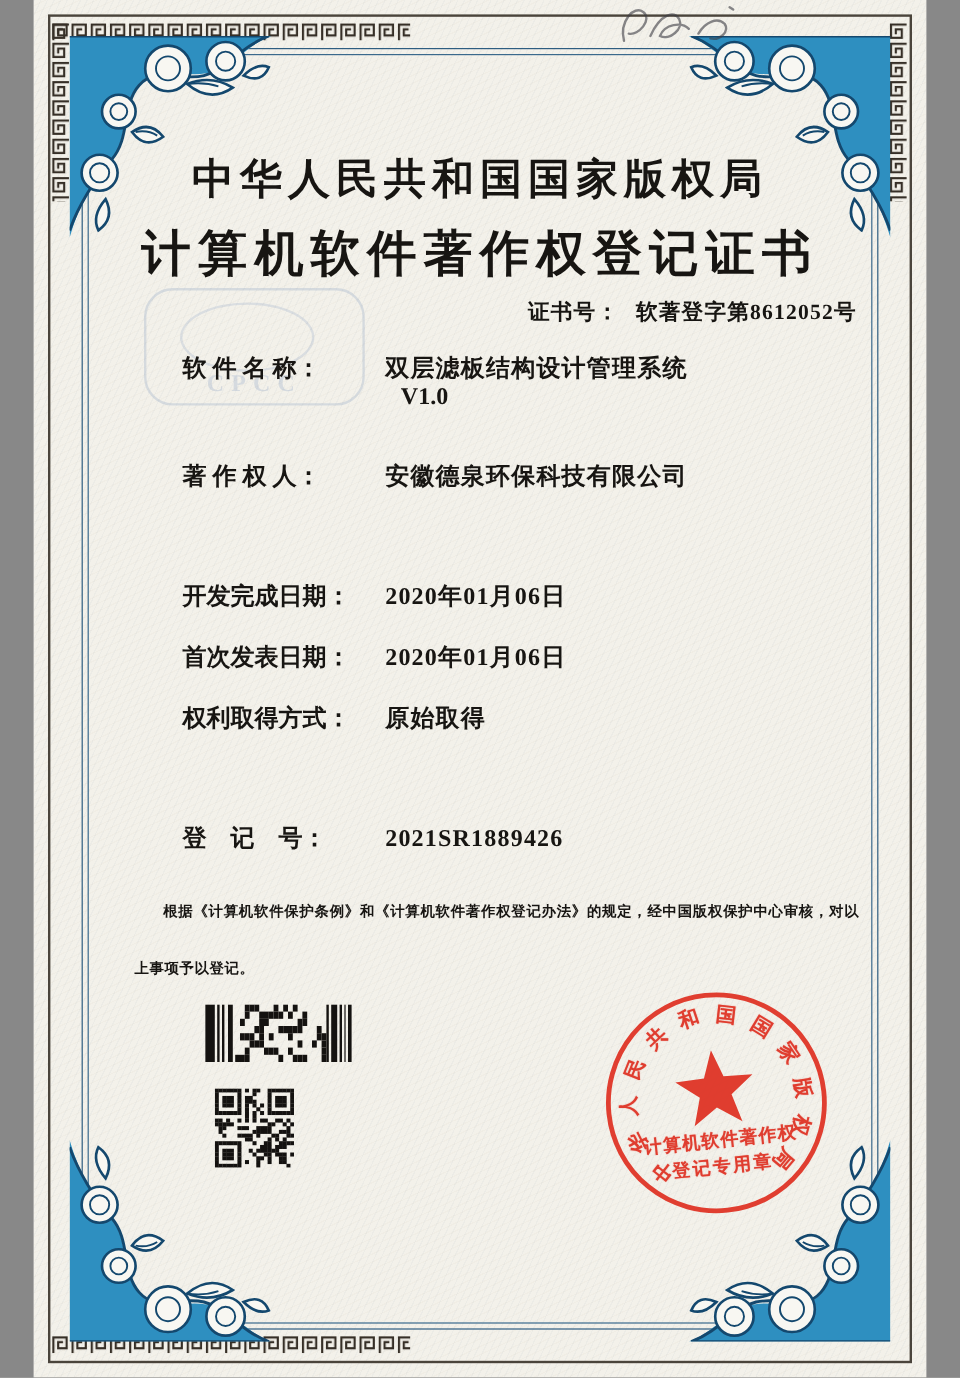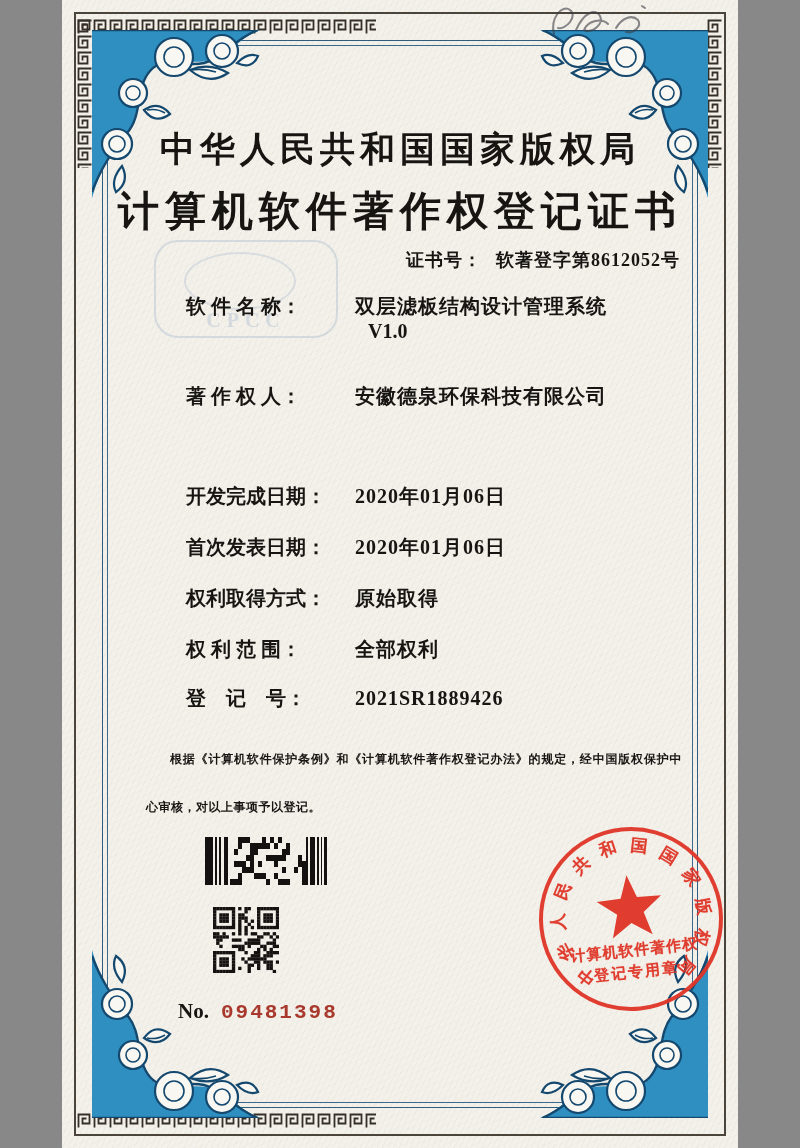--- a/index.html
+++ b/index.html
@@ -1,17 +1,17 @@
 <!DOCTYPE html>
 <html><head>
 <meta charset="utf-8">
 <style>
   html,body{margin:0;padding:0;background:#888;}
   .paper{
-    position:relative;width:676px;height:1148px;margin:0 auto;overflow:hidden;
+    position:relative;width:744px;height:1148px;margin:0 auto;overflow:hidden;
     background:#f3f1ea;
     background-image:
       repeating-linear-gradient(115deg, rgba(110,135,160,.05) 0 1px, rgba(0,0,0,0) 1px 5px),
       repeating-linear-gradient(-25deg, rgba(185,165,135,.05) 0 1px, rgba(0,0,0,0) 1px 6px);
     font-family:"Liberation Serif","DejaVu Serif",serif;
     color:#171512;
   }
   .outer-line{position:absolute;inset:12px;border:2px solid #4a443b;}
   .gk{position:absolute;}
   .gk-top{left:14px;right:14px;top:18px;height:18px;}
@@ -219,24 +219,20 @@
     <span class="lbl">开发完成日期：</span>
     <span class="val">2020年01月06日</span>
   </div>
   <div class="row" style="top:534px">
     <span class="lbl">首次发表日期：</span>
     <span class="val">2020年01月06日</span>
   </div>
   <div class="row" style="top:585px">
     <span class="lbl">权利取得方式：</span>
     <span class="val">原始取得</span>
-  </div>
-  <div class="row" style="top:636px">
-    <span class="lbl">权 利 范 围：</span>
-    <span class="val">全部权利</span>
   </div>
   <div class="row" style="top:685px">
     <span class="lbl">登　记　号：</span>
     <span class="val">2021SR1889426</span>
   </div>
 
   <div class="statement">根据《计算机软件保护条例》和《计算机软件著作权登记办法》的规定，经中国版权保护中心审核，对以上事项予以登记。</div>
 
   <svg class="barcode" id="barcode" viewBox="0 0 128 48">
       <rect x="0" y="0" width="8" height="48" fill="#141210"></rect>
@@ -511,23 +507,20 @@
       <rect x="3.142857142857143" y="62.857142857142854" width="3.342857142857143" height="3.342857142857143" fill="#141210"></rect>
       <rect x="6.285714285714286" y="62.857142857142854" width="3.342857142857143" height="3.342857142857143" fill="#141210"></rect>
       <rect x="9.428571428571429" y="62.857142857142854" width="3.342857142857143" height="3.342857142857143" fill="#141210"></rect>
       <rect x="12.571428571428571" y="62.857142857142854" width="3.342857142857143" height="3.342857142857143" fill="#141210"></rect>
       <rect x="15.714285714285714" y="62.857142857142854" width="3.342857142857143" height="3.342857142857143" fill="#141210"></rect>
       <rect x="18.857142857142858" y="62.857142857142854" width="3.342857142857143" height="3.342857142857143" fill="#141210"></rect>
       <rect x="34.57142857142857" y="62.857142857142854" width="3.342857142857143" height="3.342857142857143" fill="#141210"></rect>
       <rect x="59.714285714285715" y="62.857142857142854" width="3.342857142857143" height="3.342857142857143" fill="#141210"></rect>
     </svg>
 
-  <div class="serial">
-    <span>No.</span><span class="num" style="color:#a8392c">09481398</span>
-  </div>
 
   <div class="seal">
     <div class="ring"></div>
     <div id="ring-text">
         <span class="ring-ch" style="transform: rotate(-136deg) translateY(-73px);">中</span>
         <span class="ring-ch" style="transform: rotate(-111.273deg) translateY(-73px);">华</span>
         <span class="ring-ch" style="transform: rotate(-86.5455deg) translateY(-73px);">人</span>
         <span class="ring-ch" style="transform: rotate(-61.8182deg) translateY(-73px);">民</span>
         <span class="ring-ch" style="transform: rotate(-37.0909deg) translateY(-73px);">共</span>
         <span class="ring-ch" style="transform: rotate(-12.3636deg) translateY(-73px);">和</span>

